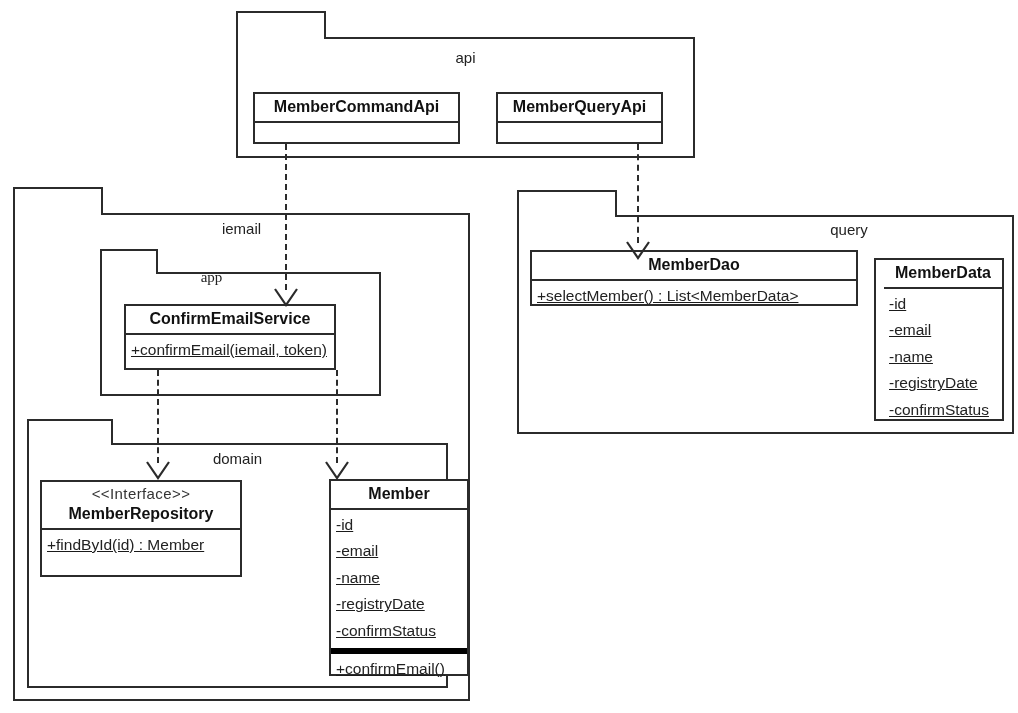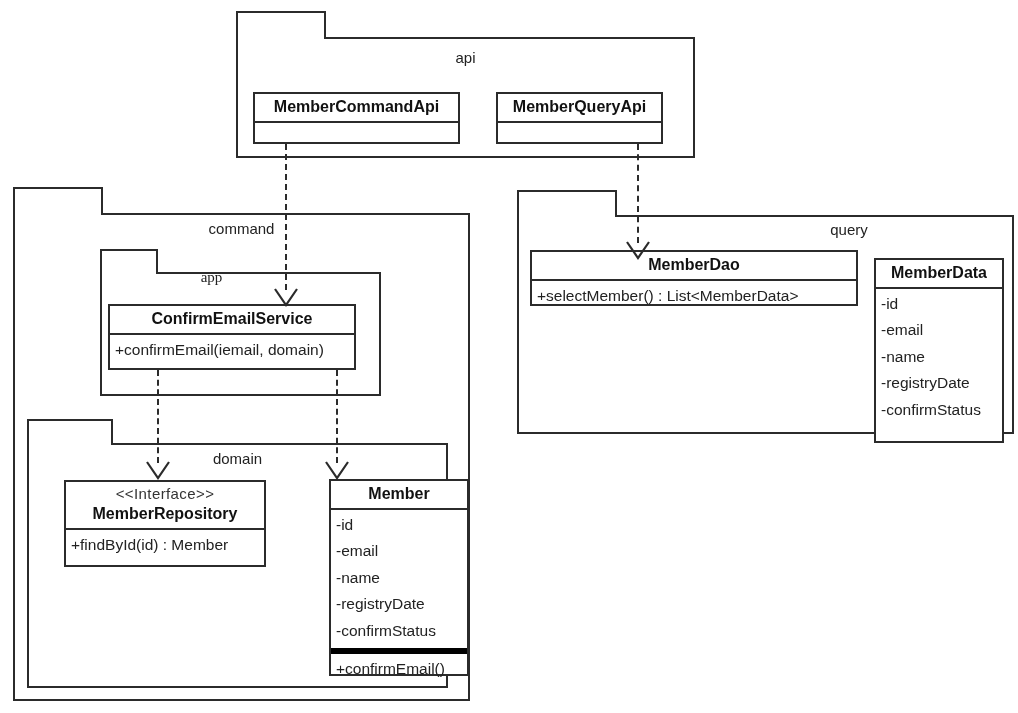--- a/index.html
+++ b/index.html
@@ -72,20 +72,21 @@
   .cls-stereotype {
     display: block;
     font-weight: normal;
     font-size: 15px;
     color: #333333;
     letter-spacing: 0.4px;
   }
   .cls-section {
     box-sizing: border-box;
     padding: 2px 0 2px 0;
+    text-decoration: underline;
   }
   .cls-section.ruled { border-top: 6px solid #000000; }
   .cls-row {
     font-size: 15.5px;
     color: #222222;
     padding: 2px 5px 2px 5px;
     white-space: nowrap;
     line-height: 1.45;
   }
   .cls-empty { height: 100%; }
@@ -121,43 +122,43 @@
   </div>
 
   <div class="cls" style="left:496px; top:92px; width:167px; height:52px;">
     <div class="cls-title">MemberQueryApi</div>
     <div class="cls-section cls-empty"></div>
   </div>
 
   <div class="pkg" style="left:13px; top:187px; width:457px; height:514px;">
     <div class="pkg-tab" style="width:90px; height:28px;"></div>
     <div class="pkg-body" style="top:26px; width:457px; height:488px;"></div>
-    <div class="pkg-label" style="left:0px; top:33px; width:457px;">command</div>
+    <div class="pkg-label" style="left:0px; top:33px; width:457px;">iemail</div>
   </div>
 
   <div class="pkg" style="left:100px; top:249px; width:281px; height:147px;">
     <div class="pkg-tab" style="width:58px; height:25px;"></div>
     <div class="pkg-body" style="top:23px; width:281px; height:124px;"></div>
     <div class="pkg-label" style="left:0px; top:20px; width:223px;font-family:Liberation Serif, serif;">app</div>
   </div>
 
-  <div class="cls" style="left:108px; top:304px; width:248px; height:66px;">
+  <div class="cls" style="left:124px; top:304px; width:212px; height:66px;">
     <div class="cls-title">ConfirmEmailService</div>
     <div class="cls-section">
-      <div class="cls-row">+confirmEmail(iemail, domain)</div>
+      <div class="cls-row">+confirmEmail(iemail, token)</div>
     </div>
   </div>
 
   <div class="pkg" style="left:27px; top:419px; width:421px; height:269px;">
     <div class="pkg-tab" style="width:86px; height:26px;"></div>
     <div class="pkg-body" style="top:24px; width:421px; height:245px;"></div>
     <div class="pkg-label" style="left:0px; top:31px; width:421px;">domain</div>
   </div>
 
-  <div class="cls" style="left:64px; top:480px; width:202px; height:87px;">
+  <div class="cls" style="left:40px; top:480px; width:202px; height:97px;">
     <div class="cls-title">
       <span class="cls-stereotype">&lt;&lt;Interface&gt;&gt;</span>
       <span>MemberRepository</span>
     </div>
     <div class="cls-section">
       <div class="cls-row">+findById(id) : Member</div>
     </div>
   </div>
 
   <div class="cls" style="left:297px; top:479px; width:140px; height:197px;margin-left:32px;">
@@ -180,21 +181,21 @@
     <div class="pkg-label" style="left:0px; top:31px; width:584px;margin-left:40px;">query</div>
   </div>
 
   <div class="cls" style="left:530px; top:250px; width:328px; height:56px;">
     <div class="cls-title">MemberDao</div>
     <div class="cls-section">
       <div class="cls-row">+selectMember() : List&lt;MemberData&gt;</div>
     </div>
   </div>
 
-  <div class="cls" style="left:874px; top:258px; width:130px; height:185px;">
+  <div class="cls" style="left:874px; top:258px; width:130px; height:163px;padding-left:8px;">
     <div class="cls-title">MemberData</div>
     <div class="cls-section">
       <div class="cls-row">-id</div>
       <div class="cls-row">-email</div>
       <div class="cls-row">-name</div>
       <div class="cls-row">-registryDate</div>
       <div class="cls-row">-confirmStatus</div>
     </div>
   </div>
 

